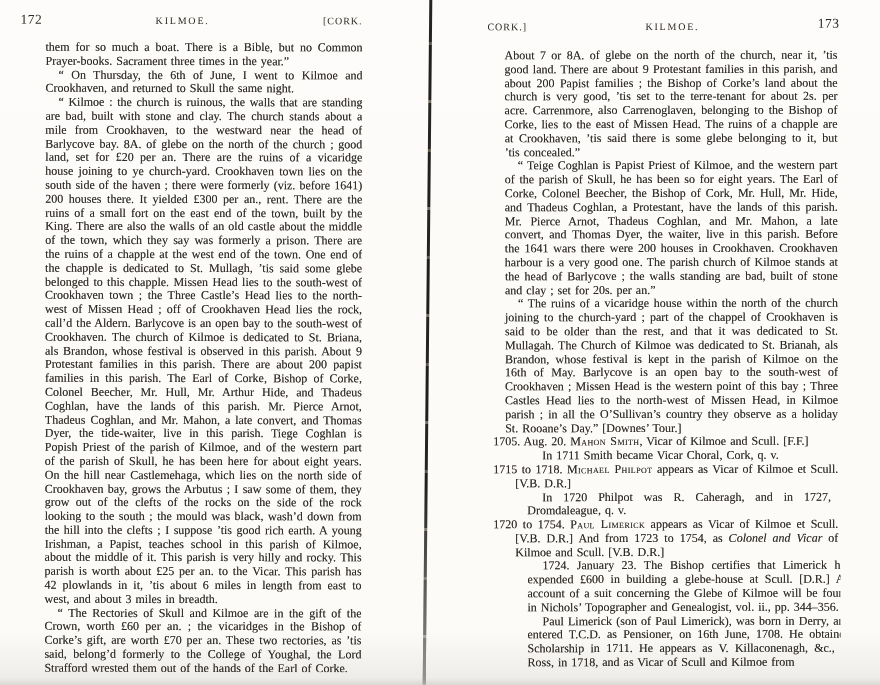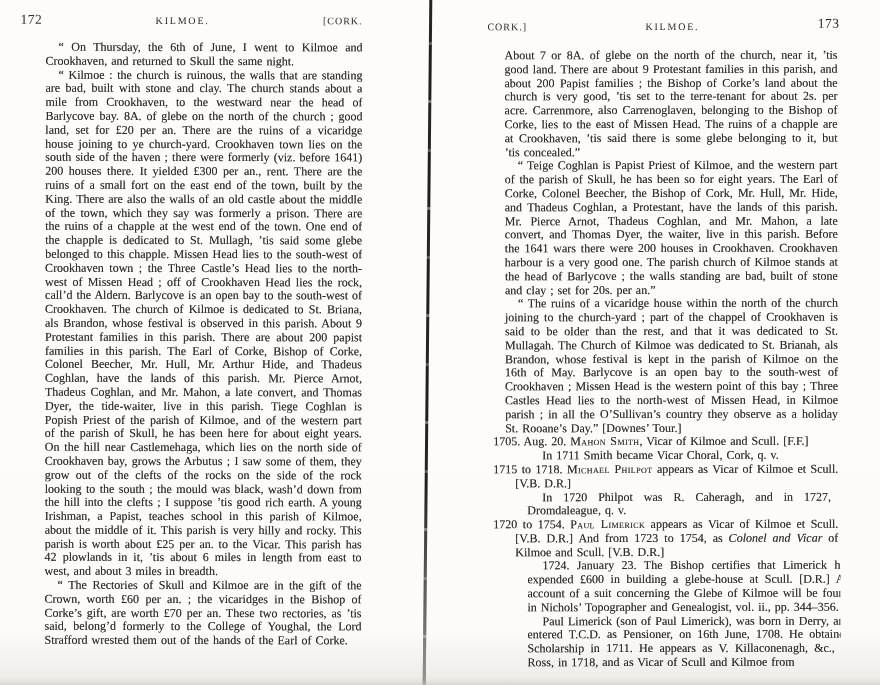--- a/index.html
+++ b/index.html
@@ -76,20 +76,21 @@
 
   <div class="gutter"></div>
 
   <section class="page left">
     <header class="running-head">
       <span class="pageno">172</span>
       <span class="title">KILMOE.</span>
       <span class="corner">[CORK.</span>
     </header>
     <div class="body-text">
+      <p class="noindent">them for so much a boat.  There is a Bible, but no Common Prayer-books.  Sacrament three times in the year.”</p>
       <p class="indent">“ On Thursday, the 6th of June, I went to Kilmoe and Crookhaven, and returned to Skull the same night.</p>
       <p class="indent">“ Kilmoe : the church is ruinous, the walls that are standing are bad, built with stone and clay.  The church stands about a mile from Crookhaven, to the westward near the head of Barlycove bay.  8A. of glebe on the north of the church ; good land, set for £20 per an.  There are the ruins of a vicaridge house joining to ye church-yard.  Crookhaven town lies on the south side of the haven ; there were formerly (viz. before 1641) 200 houses there.  It yielded £300 per an., rent.  There are the ruins of a small fort on the east end of the town, built by the King.  There are also the walls of an old castle about the middle of the town, which they say was formerly a prison.  There are the ruins of a chapple at the west end of the town.  One end of the chapple is dedicated to St. Mullagh, ’tis said some glebe belonged to this chapple.  Missen Head lies to the south-west of Crookhaven town ; the Three Castle’s Head lies to the north-west of Missen Head ; off of Crookhaven Head lies the rock, call’d the Aldern.  Barlycove is an open bay to the south-west of Crookhaven.  The church of Kilmoe is dedicated to St. Briana, als Brandon, whose festival is observed in this parish.  About 9 Protestant families in this parish.  There are about 200 papist families in this parish.  The Earl of Corke, Bishop of Corke, Colonel Beecher, Mr. Hull, Mr. Arthur Hide, and Thadeus Coghlan, have the lands of this parish.  Mr. Pierce Arnot, Thadeus Coghlan, and Mr. Mahon, a late convert, and Thomas Dyer, the tide-waiter, live in this parish.  Tiege Coghlan is Popish Priest of the parish of Kilmoe, and of the western part of the parish of Skull, he has been here for about eight years.  On the hill near Castlemehaga, which lies on the north side of Crookhaven bay, grows the Arbutus ; I saw some of them, they grow out of the clefts of the rocks on the side of the rock looking to the south ; the mould was black, wash’d down from the hill into the clefts ; I suppose ’tis good rich earth.  A young Irishman, a Papist, teaches school in this parish of Kilmoe, about the middle of it.  This parish is very hilly and rocky.  This parish is worth about £25 per an. to the Vicar.  This parish has 42 plowlands in it, ’tis about 6 miles in length from east to west, and about 3 miles in breadth.</p>
       <p class="indent">“ The Rectories of Skull and Kilmoe are in the gift of the Crown, worth £60 per an. ; the vicaridges in the Bishop of Corke’s gift, are worth £70 per an.  These two rectories, as ’tis said, belong’d formerly to the College of Youghal, the Lord Strafford wrested them out of the hands of the Earl of Corke.</p>
 
     </div>
   </section>
 
   <section class="page right">
     <header class="running-head">
       <span class="corner">CORK.]</span>

